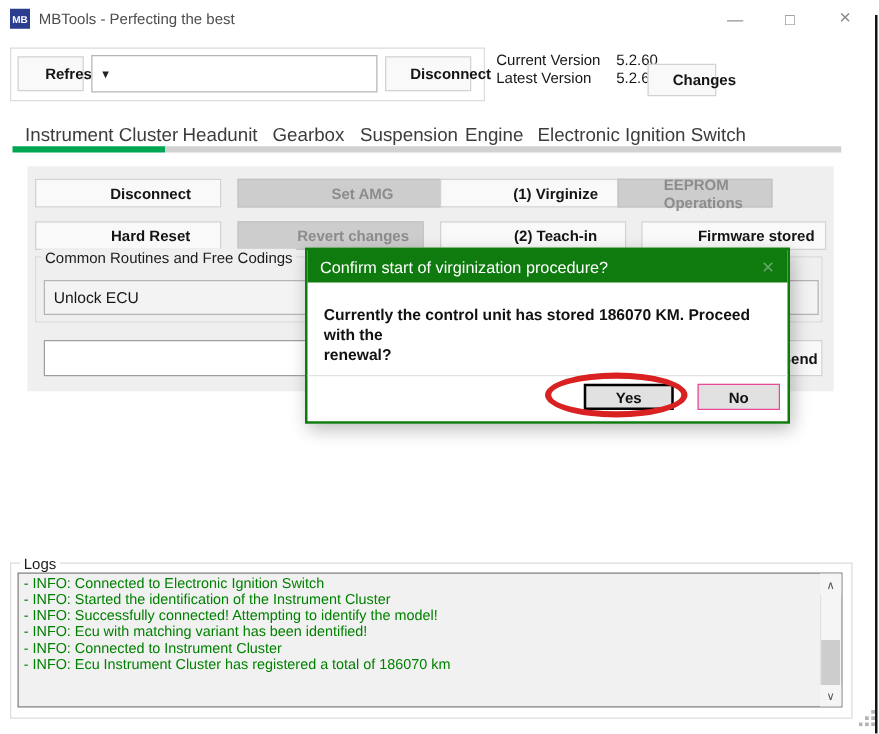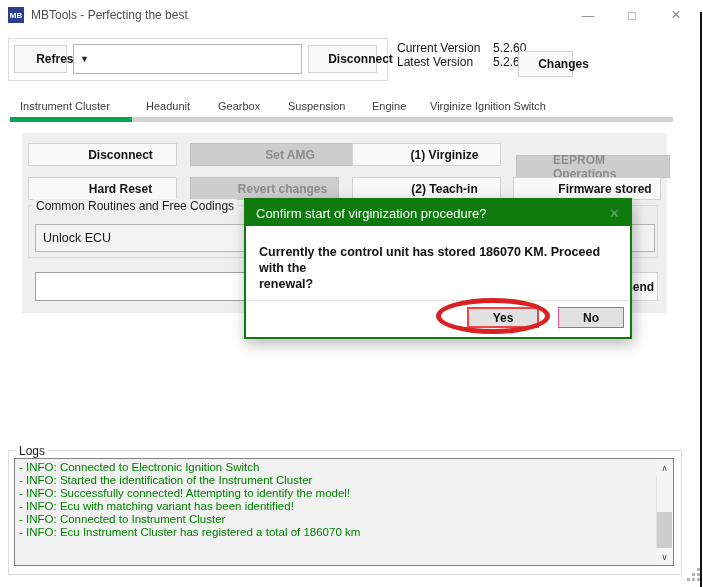--- a/index.html
+++ b/index.html
@@ -16,38 +16,38 @@
   .groupbox{border:1px solid #dcdcdc;}
   .btn{display:flex;align-items:center;justify-content:center;background:#f9f9f9;
     border:1px solid #d2d2d2;font-weight:bold;font-size:12px;color:#141414;cursor:pointer;padding-left:36px;}
   .btn.disabled{background:#cdcdcd;border-color:#c2c2c2;color:#8c8c8c;cursor:default;}
   .combo{background:#fff;border:1px solid #b5b5b5;display:flex;align-items:center;
     font-size:13px;color:#9a9a9a;padding:0 6px;justify-content:space-between;}
   .combo .arrow{color:#222;font-size:9px;}
   .ver-label{font-size:12px;color:#161616;}
   .ver-value{font-size:12px;color:#161616;}
   
-  .tab{font-size:11px;color:#3c3c3c;cursor:pointer;}
+  .tab{font-size:15px;color:#3c3c3c;cursor:pointer;}
   .bar-green{background:#00a651;}
   .bar-gray{background:#d2d2d2;}
   .panel{background:#efefef;}
   
   .fs-label{font-size:12px;color:#1c1c1c;padding:0 3px;}
   .routine-combo{background:#f3f3f3;border:1px solid #b5b5b5;display:flex;align-items:center;
     font-size:12.5px;color:#161616;padding:0 7px;}
   .free-input{background:#ffffff;border:1px solid #9f9f9f;}
   
   .dialog{background:#ffffff;border:2px solid #0f7b0f;box-shadow:2px 5px 14px rgba(0,0,0,0.28);z-index:10;}
   .dialog-title{background:#0f7b0f;color:#ffffff;font-size:13px;display:flex;align-items:center;
     padding:0 10px;justify-content:space-between;}
   .dialog-close{color:#63a763;font-size:13px;cursor:pointer;}
   .dialog-msg{font-size:12.5px;font-weight:600;color:#111;line-height:16px;white-space:pre-line;}
   .dlg-btn{display:flex;align-items:center;justify-content:center;background:#e1e1e1;
     border:1px solid #ec4899;font-size:12px;font-weight:600;color:#111;cursor:pointer;}
-  .dlg-btn.default{border:2px solid #ef4444;}
+  .dlg-btn.default{border:2px solid #000000;}
   .annotation-ellipse{border:5px solid #d92121;border-radius:50%;z-index:11;background:transparent;}
   
   .loglist{background:#f1f1f1;border:1px solid #828282;}
   .logline{font-size:11.5px;color:#008000;line-height:13.5px;white-space:nowrap;}
   .scroll-track{background:#f5f5f5;border-left:1px solid #e2e2e2;}
   .scroll-btn{display:flex;align-items:center;justify-content:center;color:#505050;
     font-size:9px;background:#f5f5f5;cursor:pointer;}
   .scroll-thumb{background:#cdcdcd;cursor:pointer;}
   .win-border-right{background:#141414;}
 </style>
@@ -79,30 +79,30 @@
   <div class="abs ver-value txt" style="left:493px;top:41px;">5.2.60</div>
   <div class="abs ver-label txt" style="left:397px;top:55px;">Latest Version</div>
   <div class="abs ver-value txt" style="left:493px;top:55px;">5.2.60</div>
   <div class="abs btn" style="left:518px;top:51px;width:55px;height:26px;">Changes</div>
 
   <div class="abs tab txt" style="left:20px;top:100px;">Instrument Cluster</div>
   <div class="abs tab txt" style="left:146px;top:100px;">Headunit</div>
   <div class="abs tab txt" style="left:218px;top:100px;">Gearbox</div>
   <div class="abs tab txt" style="left:288px;top:100px;">Suspension</div>
   <div class="abs tab txt" style="left:372px;top:100px;">Engine</div>
-  <div class="abs tab txt" style="left:430px;top:100px;">Virginize Ignition Switch</div>
+  <div class="abs tab txt" style="left:430px;top:100px;">Electronic Ignition Switch</div>
   <div class="abs bar-gray" style="left:132px;top:117px;width:541px;height:5px;"></div>
   <div class="abs bar-green" style="left:10px;top:117px;width:122px;height:5px;"></div>
 
   <div class="abs panel" style="left:22px;top:133px;width:645px;height:180px;"></div>
 
   <div class="abs btn" style="left:28px;top:143px;width:149px;height:23px;">Disconnect</div>
   <div class="abs btn disabled" style="left:190px;top:143px;width:164px;height:23px;">Set AMG</div>
   <div class="abs btn" style="left:352px;top:143px;width:149px;height:23px;">(1) Virginize</div>
-  <div class="abs btn disabled" style="left:516px;top:143px;width:154px;height:23px;margin-top:12px;">EEPROM Operations</div>
+  <div class="abs btn disabled" style="left:494px;top:143px;width:124px;height:23px;">EEPROM Operations</div>
   <div class="abs btn" style="left:28px;top:177px;width:149px;height:23px;">Hard Reset</div>
   <div class="abs btn disabled" style="left:190px;top:177px;width:149px;height:23px;">Revert changes</div>
   <div class="abs btn" style="left:352px;top:177px;width:149px;height:23px;">(2) Teach-in</div>
   <div class="abs btn" style="left:513px;top:177px;width:148px;height:23px;">Firmware stored</div>
 
   <div class="abs groupbox" style="left:28px;top:205px;width:630px;height:53px;"></div>
   <div class="abs fs-label txt" style="left:33px;top:199px;background:#efefef;">Common Routines and Free Codings</div>
   <div class="abs routine-combo" style="left:35px;top:224px;width:620px;height:28px;">
     <span class="txt">Unlock ECU</span>
   </div>

